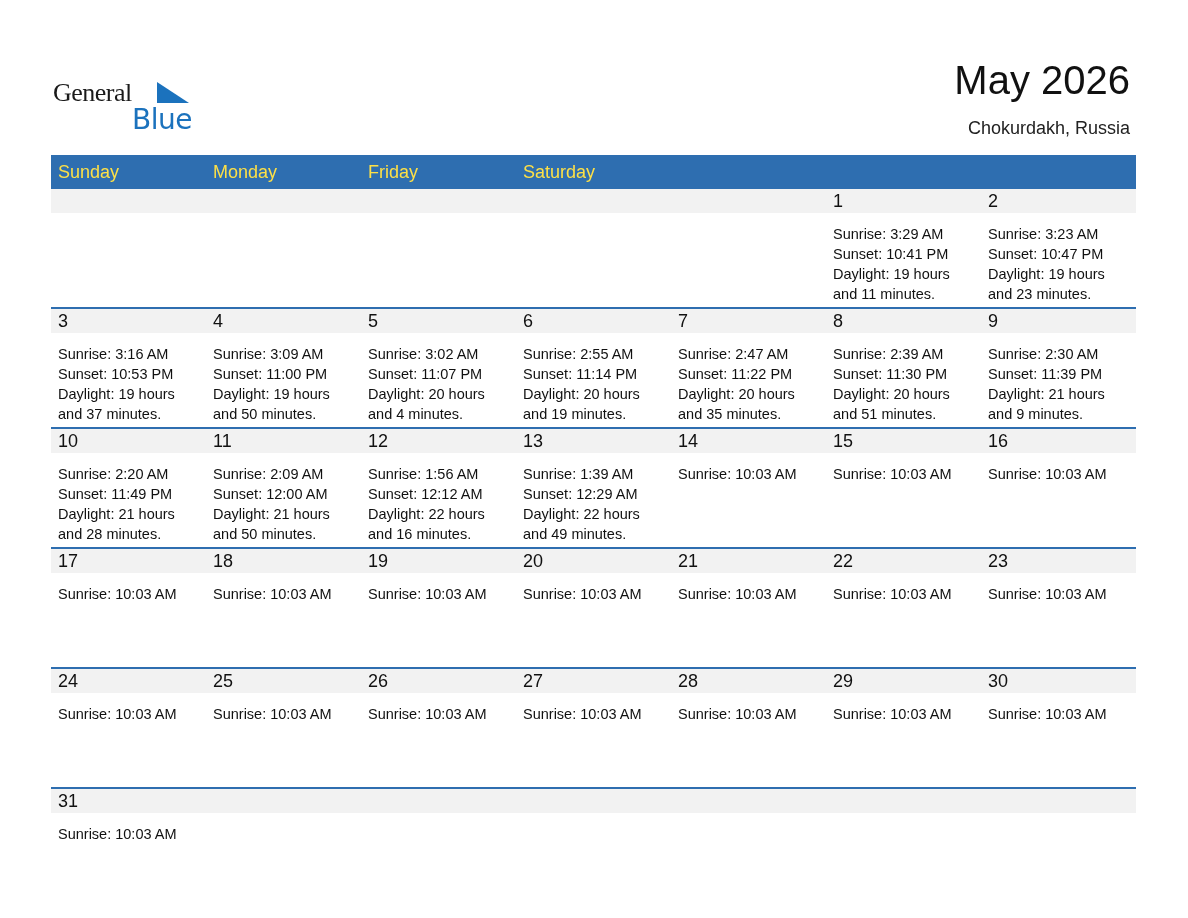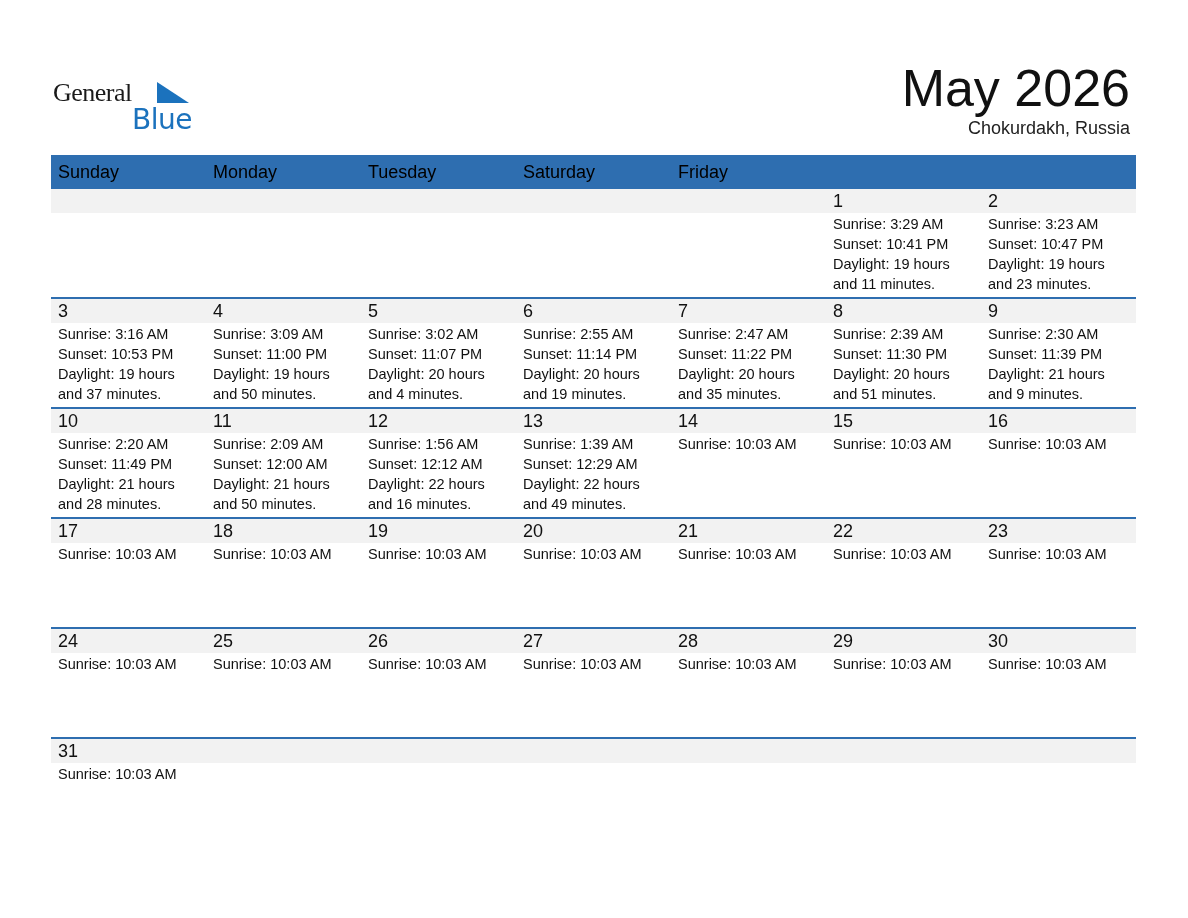--- a/index.html
+++ b/index.html
@@ -1,51 +1,50 @@
 <!DOCTYPE html>
 <html><head>
 <meta charset="utf-8">
 <style>
   * { box-sizing: border-box; margin: 0; padding: 0; }
   body { width: 1188px; height: 918px; background: #ffffff; font-family: "Liberation Sans", sans-serif; color: #222; position: relative; overflow: hidden; }
   .logo { position: absolute; left: 53px; top: 78px; width: 140px; height: 55px; }
   .logo .general { position: absolute; left: 0; top: 0; font-size: 26px; color: #1a1a1a; font-family: Liberation Serif, serif; letter-spacing: -0.5px; }
   .logo .blue { position: absolute; left: 79px; top: 25px; font-size: 28px; color: #1b72bd; font-family: "DejaVu Sans", sans-serif; letter-spacing: -0.5px; }
   .logo .tri { position: absolute; left: 104px; top: 4px; width: 0; height: 0; border-left: 32px solid transparent; border-bottom: 21px solid #1b72bd; transform: scaleX(-1); }
-  .title { position: absolute; right: 58px; top: 58px; font-size: 52px; color: #111; }
+  .title { position: absolute; right: 58px; top: 58px; font-size: 40px; color: #111; }
   .subtitle { position: absolute; right: 58px; top: 118px; font-size: 18px; color: #222; }
   .cal { position: absolute; left: 51px; top: 155px; width: 1085px; }
   .hdr { display: flex; background: #2e6eb0; height: 34px; }
-  .hdr div { width: 155px; color: #000000; font-size: 18px; padding-left: 7px; line-height: 34px; }
+  .hdr div { width: 155px; color: #fde047; font-size: 18px; padding-left: 7px; line-height: 34px; }
   .week { border-top: 2px solid #2e6eb0; }
   .week.first { border-top: none; }
   .nums { display: flex; background: #f2f2f2; height: 24px; }
   .nums div { width: 155px; font-size: 18px; padding-left: 7px; line-height: 24px; color: #111; }
-  .info { display: flex; height: 84px; }
+  .info { display: flex; height: 84px; margin-top: 10px; }
   .info div { width: 155px; font-size: 14.5px; padding-left: 7px; line-height: 20px; color: #111; white-space: pre-line; padding-top: 1px; }
 </style>
 </head>
 <body>
 
 <div class="logo">
   <span class="general">General</span>
   <span class="tri"></span>
   <span class="blue">Blue</span>
 </div>
 
 <div class="title">May 2026</div>
 <div class="subtitle">Chokurdakh, Russia</div>
 
 <div class="cal">
   <div class="hdr">
     <div>Sunday</div>
     <div>Monday</div>
-    <div>Tuesday</div>
+    <div>Friday</div>
     <div>Saturday</div>
-    <div>Friday</div>
   </div>
   <div id="weeks">
       <div class="week first">
         <div class="nums">
           <div></div>
           <div></div>
           <div></div>
           <div></div>
           <div></div>
           <div>1</div>

